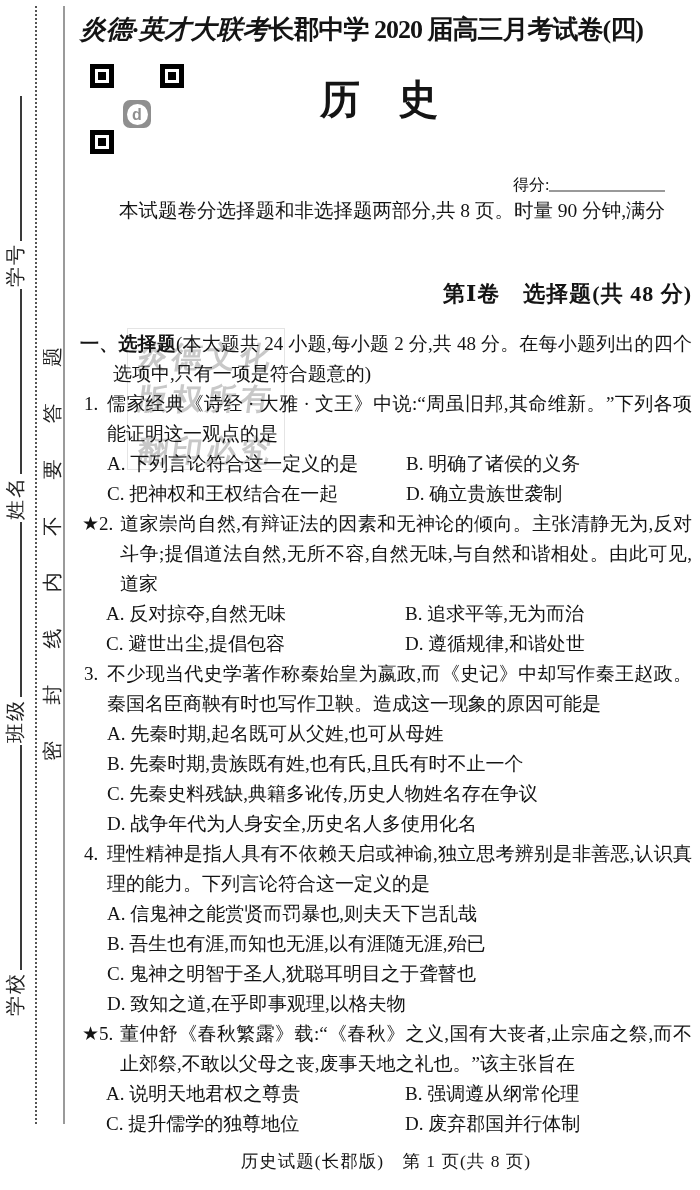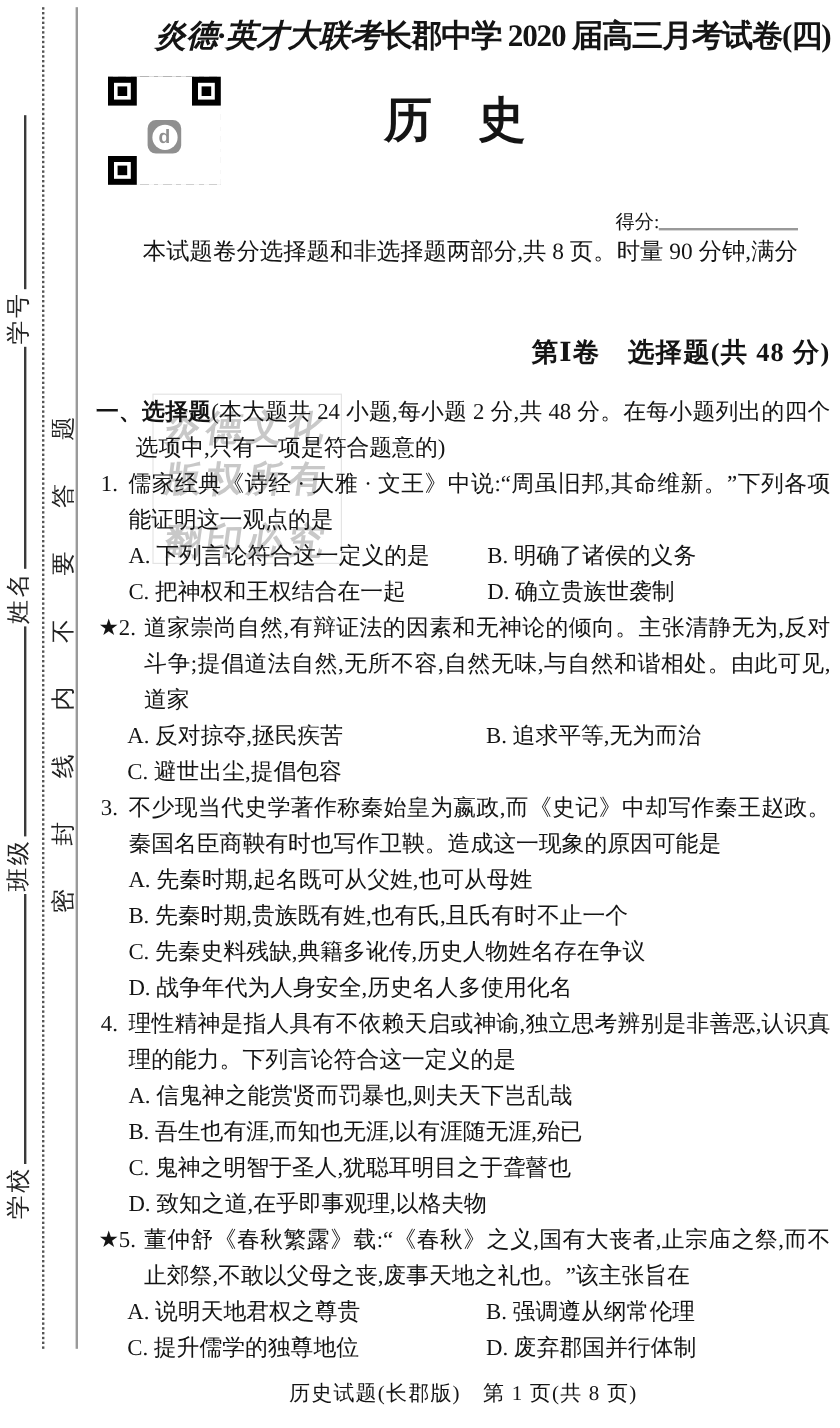--- a/index.html
+++ b/index.html
@@ -35,21 +35,21 @@
   .wm { position:absolute; left:127px; top:328px; width:158px; height:142px;
     border:1px solid #e4e4e4; }
   .wm div { position:absolute; left:50%; white-space:nowrap;
     transform:translateX(-50%) skewX(-8deg);
     color:#c8c8c8; font-size:30px; font-weight:bold; letter-spacing:4px; }
   .wm .wm1 { top:8px; } .wm .wm2 { top:50px; } .wm .wm3 { top:102px; }
 
   
   .main { position:absolute; left:80px; top:0; width:612px; height:1190px; }
 
-  .header { margin-top:12px; text-align:right; white-space:nowrap;
+  .header { margin-top:12px; text-align:left; white-space:nowrap;
     font-size:26px; font-weight:bold; letter-spacing:-1px; }
   .header .brand { font-style:italic; font-weight:900; letter-spacing:0; }
 
   .exam-title { position:absolute; left:0; top:72px; width:612px;
     text-align:center; font-size:40px; font-weight:bold; letter-spacing:14px; }
 
   .score { position:absolute; left:433px; top:145px; font-size:16px; white-space:nowrap;margin-top:30px; }
   .score .score-line { display:inline-block; width:116px; height:16px;
     border-bottom:2px solid #999; vertical-align:-2px; }
 
@@ -164,25 +164,26 @@
           </div>
           <div class="optrow">
             <div class="opt o0">C. 把神权和王权结合在一起</div>
             <div class="opt o1">D. 确立贵族世袭制</div>
           </div>
         </div>
         <div class="q star">
           <span class="qnum">★2.</span>
           <div class="stem">道家崇尚自然,有辩证法的因素和无神论的倾向。主张清静无为,反对斗争;提倡道法自然,无所不容,自然无味,与自然和谐相处。由此可见,道家</div>
           <div class="optrow">
-            <div class="opt o0">A. 反对掠夺,拯民疾苦</div>
+            <div class="opt o0">A. 反对掠夺,自然无味</div>
             <div class="opt o1">B. 追求平等,无为而治</div>
           </div>
           <div class="optrow">
             <div class="opt o0">C. 避世出尘,提倡包容</div>
+            <div class="opt o1">D. 遵循规律,和谐处世</div>
           </div>
         </div>
         <div class="q">
           <span class="qnum">3.</span>
           <div class="stem">不少现当代史学著作称秦始皇为嬴政,而《史记》中却写作秦王赵政。秦国名臣商鞅有时也写作卫鞅。造成这一现象的原因可能是</div>
           <div class="opt full">A. 先秦时期,起名既可从父姓,也可从母姓</div>
           <div class="opt full">B. 先秦时期,贵族既有姓,也有氏,且氏有时不止一个</div>
           <div class="opt full">C. 先秦史料残缺,典籍多讹传,历史人物姓名存在争议</div>
           <div class="opt full">D. 战争年代为人身安全,历史名人多使用化名</div>
         </div>

